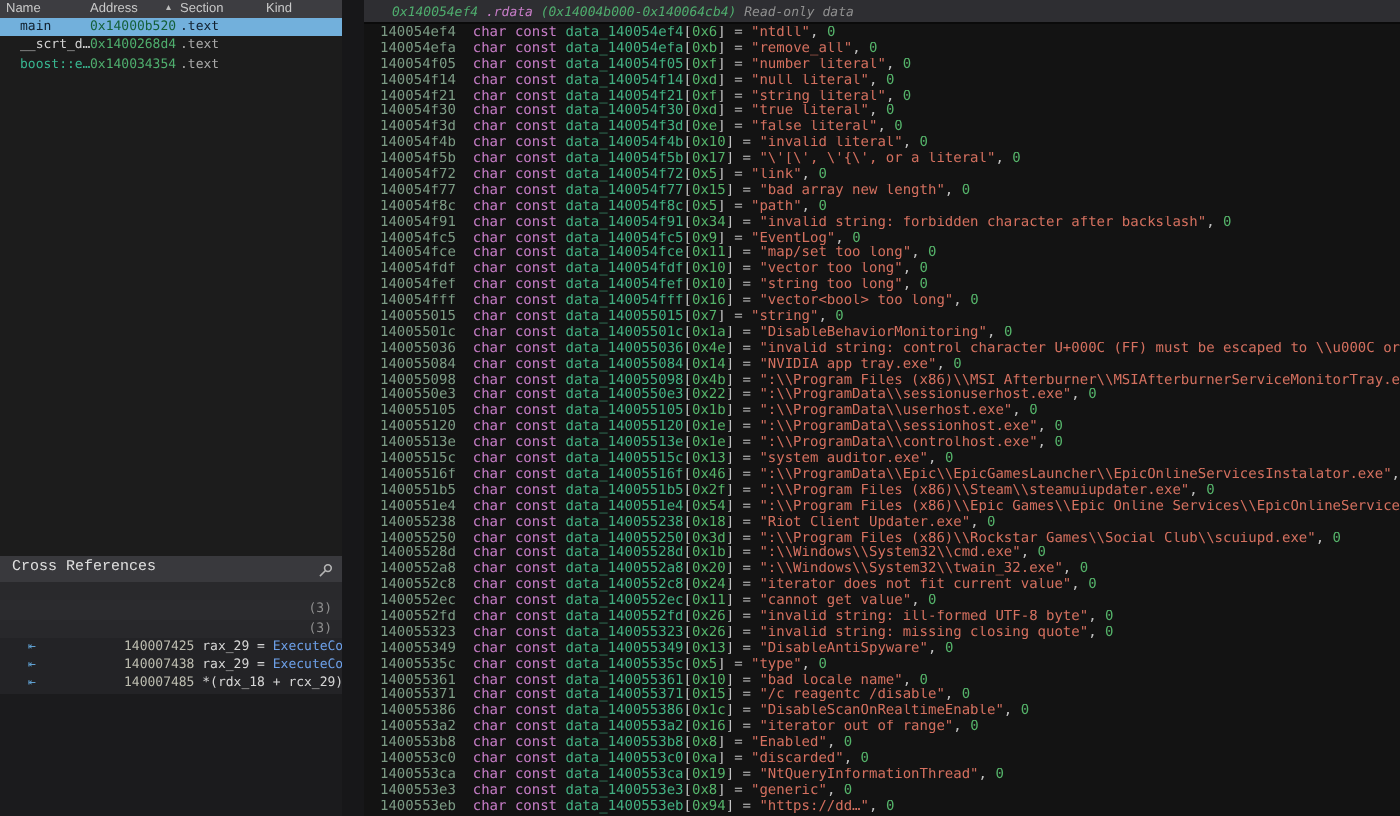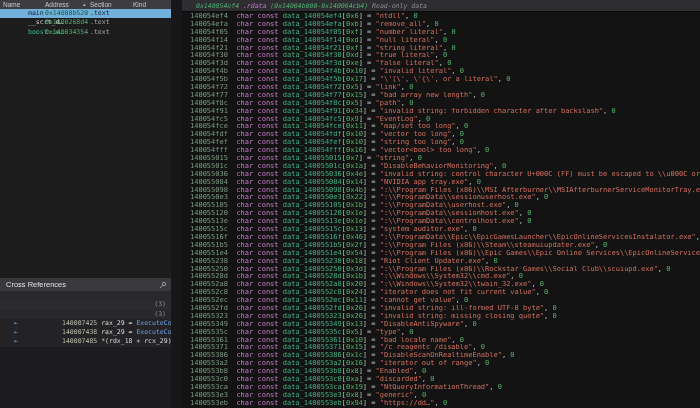--- a/index.html
+++ b/index.html
@@ -16,35 +16,35 @@
   .symtable { position:absolute; left:0; top:0; width:171px; height:278px; overflow:hidden; }
   .thead {
     position:relative; height:9px; background:#3d3d41; color:#c9c9c9;
     font-family:"Liberation Sans", sans-serif; font-size:6.5px; line-height:9px;
   }
   .thead span { position:absolute; top:0; }
   .th-name { left:3px; } .th-addr { left:45px; } .th-sect { left:90px; } .th-kind { left:133px; }
   .sort-caret { left:83px; color:#bdbdbd; font-size:5px; }
   .trow { position:relative; height:9.4px; font-size:6.5px; line-height:9.4px; white-space:pre; }
   .trow span { position:absolute; top:0; }
-  .c-name { left:28px; } .c-addr { left:45px; } .c-sect { left:90px; } .c-kind { left:133px;padding-left:40px; }
+  .c-name { left:10px; } .c-addr { left:45px; } .c-sect { left:90px; } .c-kind { left:133px;padding-left:40px; }
   .trow .c-name { color:#d2d2d2; }
   .trow .c-addr { color:#4fae6e; }
   .trow .c-sect { color:#a9a9a9; }
   .trow .c-kind { color:#bf9180; }
   .trow.teal .c-name { color:#38b690; }
   .trow.selected { background:#72b0dc; }
   .trow.selected .c-name, .trow.selected .c-sect, .trow.selected .c-kind { color:#11202e; }
   .trow.selected .c-addr { color:#15603a; }
 
   
   .xrefs { position:absolute; left:0; top:278px; width:171px; height:130px; background:#1b1b1d; }
   .xr-header {
     position:relative; height:13px; background:#39393d; color:#e0e0e0;
-    font-family:Liberation Sans, sans-serif; font-size:7.5px; line-height:13px; padding-left:6px;
+    font-family:Liberation Mono, monospace; font-size:7.5px; line-height:13px; padding-left:6px;
   }
   .xr-pin { position:absolute; right:4px; top:2.5px; width:8px; height:8px; }
   .xr-row { position:relative; height:9.3px; font-size:6.5px; line-height:9.3px; white-space:pre; overflow:hidden; }
   .xr-filter { background:#29292c; color:#b5b5b5; padding-left:4px; }
   .xr-group  { background:#2b2b2e; color:#cfcfcf; padding-left:4px; }
   .xr-sub    { background:#28282b; color:#38b690; padding-left:8px; }
   .xr-count  { position:absolute; right:5px; top:0; color:#8e8e8e; }
   .xr-ref { background:#232326; color:#d6d6d6; padding-left:14px; }
   .xr-ref .ic   { color:#5f9fd0; display:inline-block; width:12px; }
   .xr-ref .adr  { color:#bdbdb0;margin-left:36px; }

